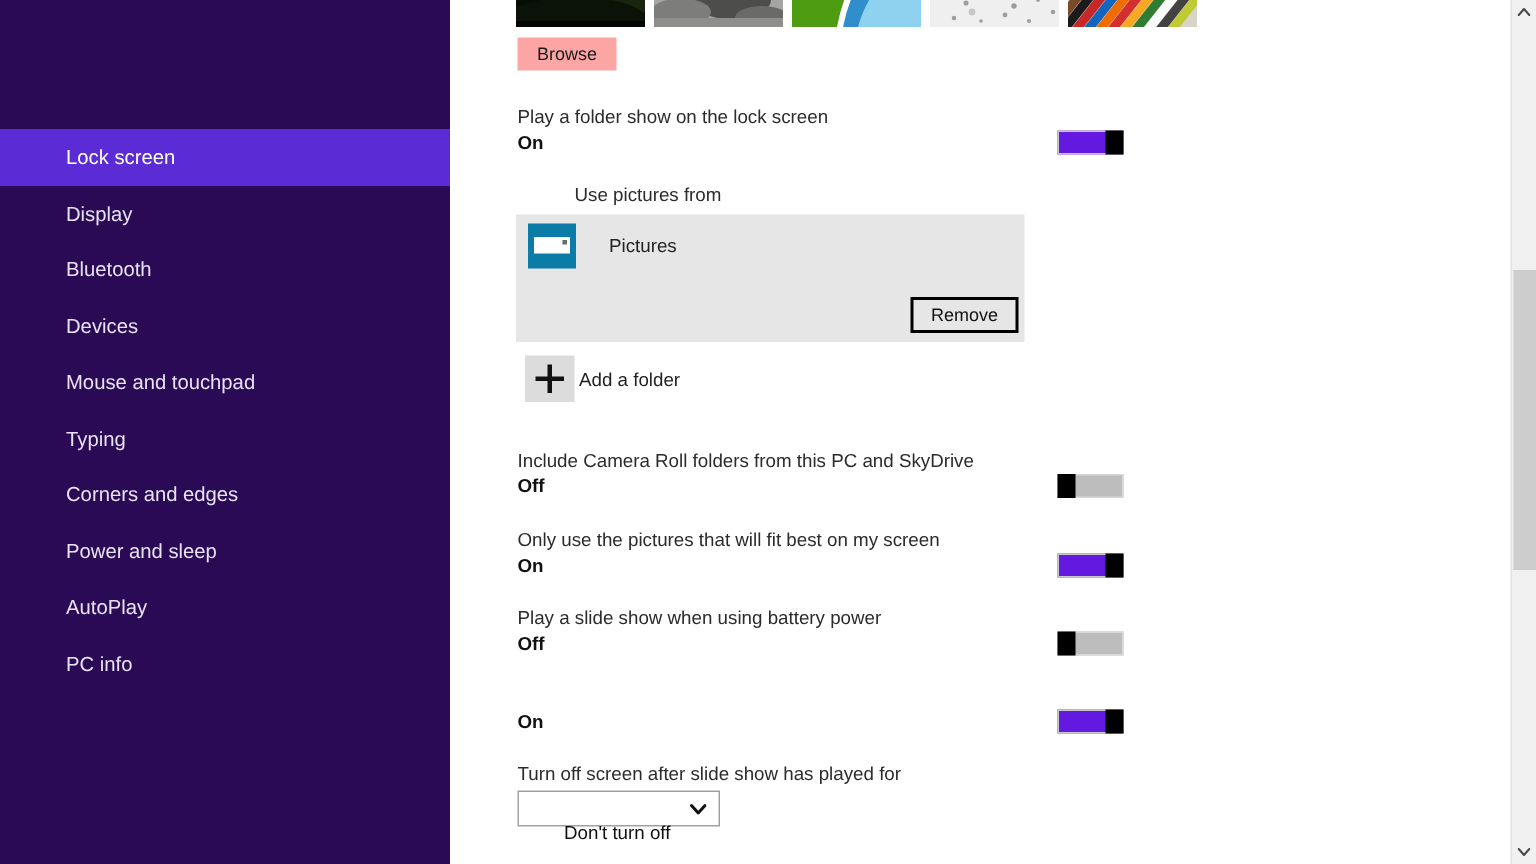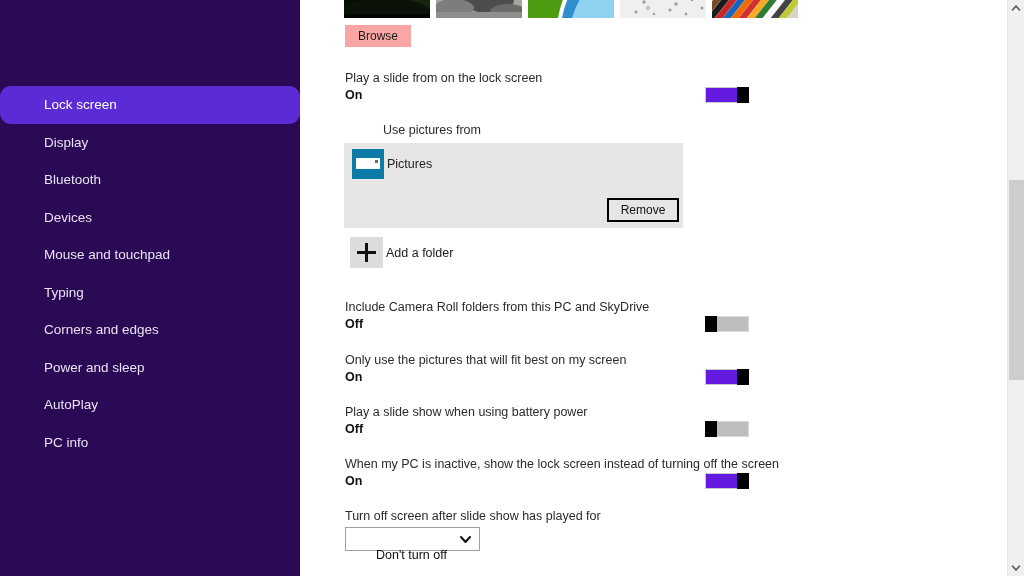--- a/index.html
+++ b/index.html
@@ -73,21 +73,20 @@
 
   .nav-item {
     height: 37.5px;
     line-height: 37.5px;
     padding-left: 44px;
     font-size: 13.5px;
     color: #e8e2f2;
     cursor: pointer;
     white-space: nowrap;
     box-sizing: border-box;
-    border-radius: 11px;
   }
 
   .nav-item.selected {
     background: #5b2bd6;
     color: #ffffff;
   }
 
   
   #content {
     position: absolute;
@@ -228,21 +227,21 @@
     content: "";
     position: absolute;
     right: 2px;
     top: 2px;
     width: 3px;
     height: 3px;
     background: #6a6a6a;
   }
 
   .pic-name {
-    margin-left: 3px;
+    margin-left: 22px;
     font-size: 12.5px;
     color: #222222;
     white-space: nowrap;
   }
 
   #remove-btn {
     position: absolute;
     right: 4px;
     bottom: 6px;
     width: 72px;
@@ -480,21 +479,21 @@
               <line x1="50" y1="70" x2="110" y2="-6" stroke="#fafafa"></line>
               <line x1="58" y1="70" x2="118" y2="-6" stroke="#424242"></line>
               <line x1="66" y1="70" x2="126" y2="-6" stroke="#c0ca33"></line>
             </g>
           </svg>
         </div>
       </div>
 
       <button id="browse-btn">Browse</button>
 
-      <div class="section-label" style="top:71px;">Play a slide from on the lock screen</div>
+      <div class="section-label" style="top:71px;">Play a folder show on the lock screen</div>
       <div class="state-label" style="top:88px;">On</div>
       <div class="toggle on" style="top:87px;">
         <div class="track"></div>
         <div class="thumb"></div>
       </div>
 
       <div class="section-label" style="top:123px;margin-left:38px;">Use pictures from</div>
 
       <div id="pictures-panel" style="left:44px; top:143px;">
         <div id="pictures-row">
@@ -528,21 +527,20 @@
         <div class="thumb"></div>
       </div>
 
       <div class="section-label" style="top:405px;">Play a slide show when using battery power</div>
       <div class="state-label" style="top:422px;">Off</div>
       <div class="toggle off" style="top:421px;">
         <div class="track"></div>
         <div class="thumb"></div>
       </div>
 
-      <div class="section-label" style="top:457px;">When my PC is inactive, show the lock screen instead of turning off the screen</div>
       <div class="state-label" style="top:474px;">On</div>
       <div class="toggle on" style="top:473px;">
         <div class="track"></div>
         <div class="thumb"></div>
       </div>
 
       <div class="section-label" style="top:509px;">Turn off screen after slide show has played for</div>
       <div id="timeout-select" style="left:45px; top:527px;">
         <div class="val">Don't turn off</div>
         <svg class="chev" viewBox="0 0 11 9">

